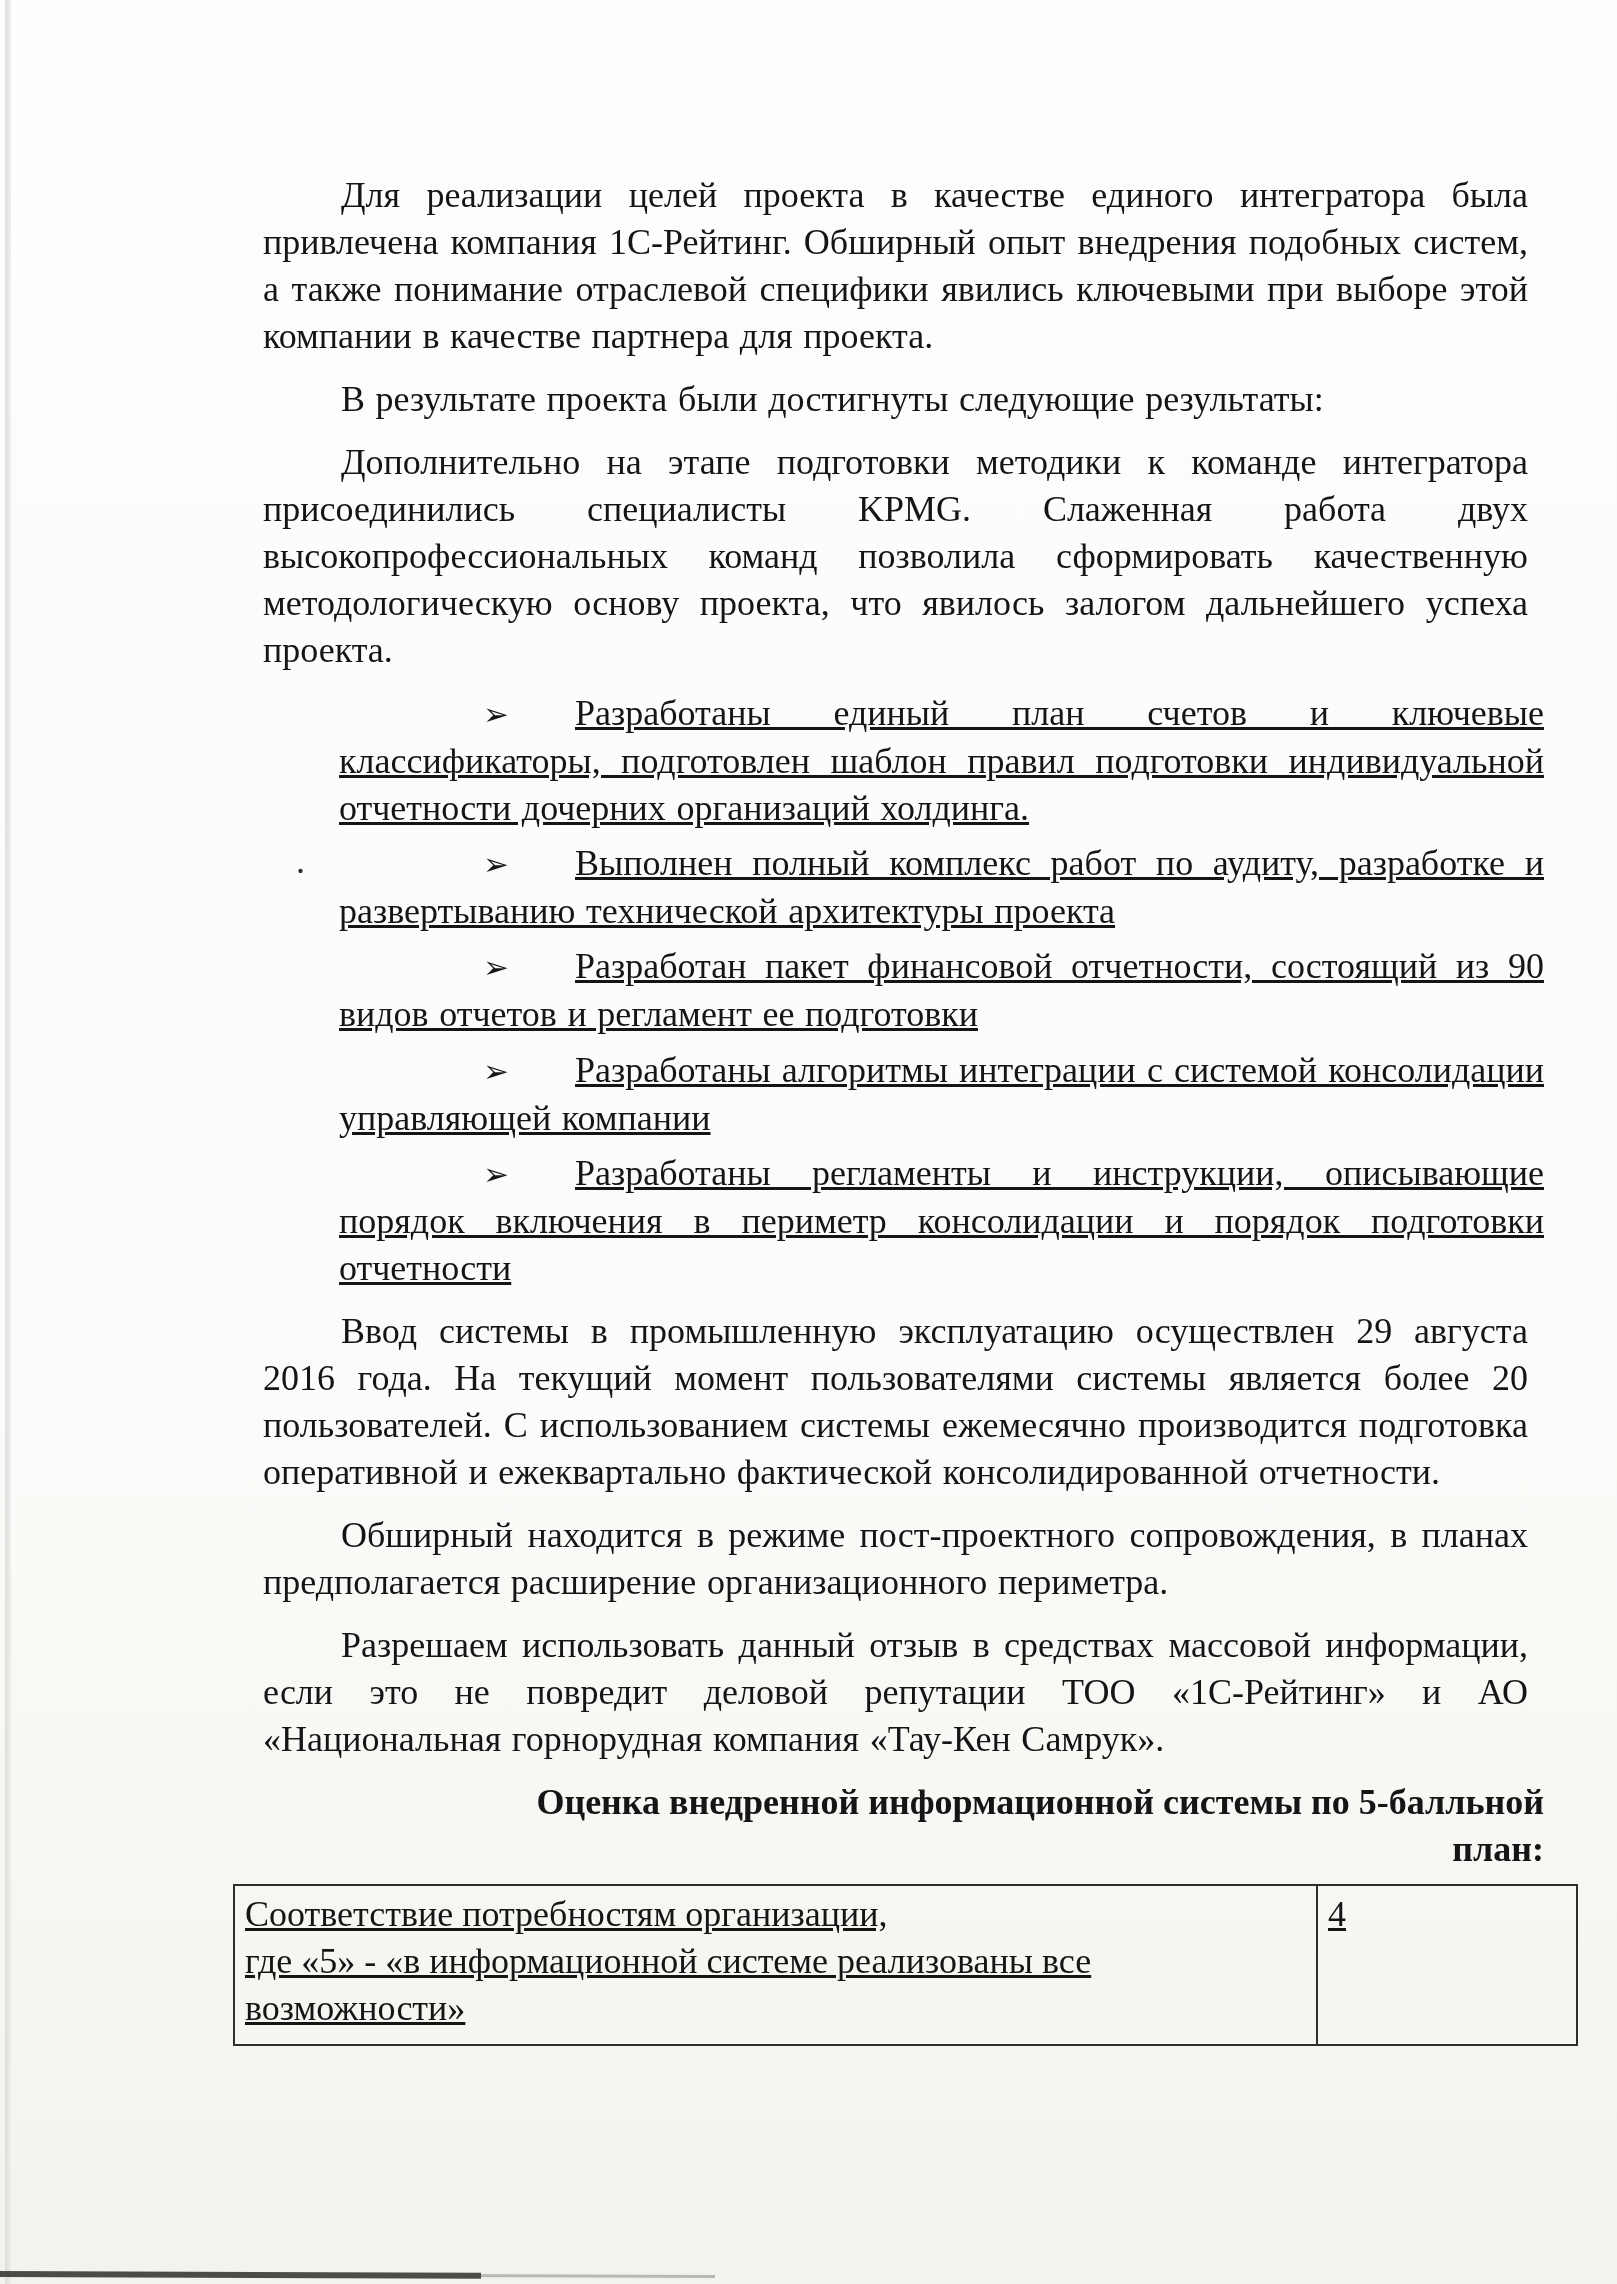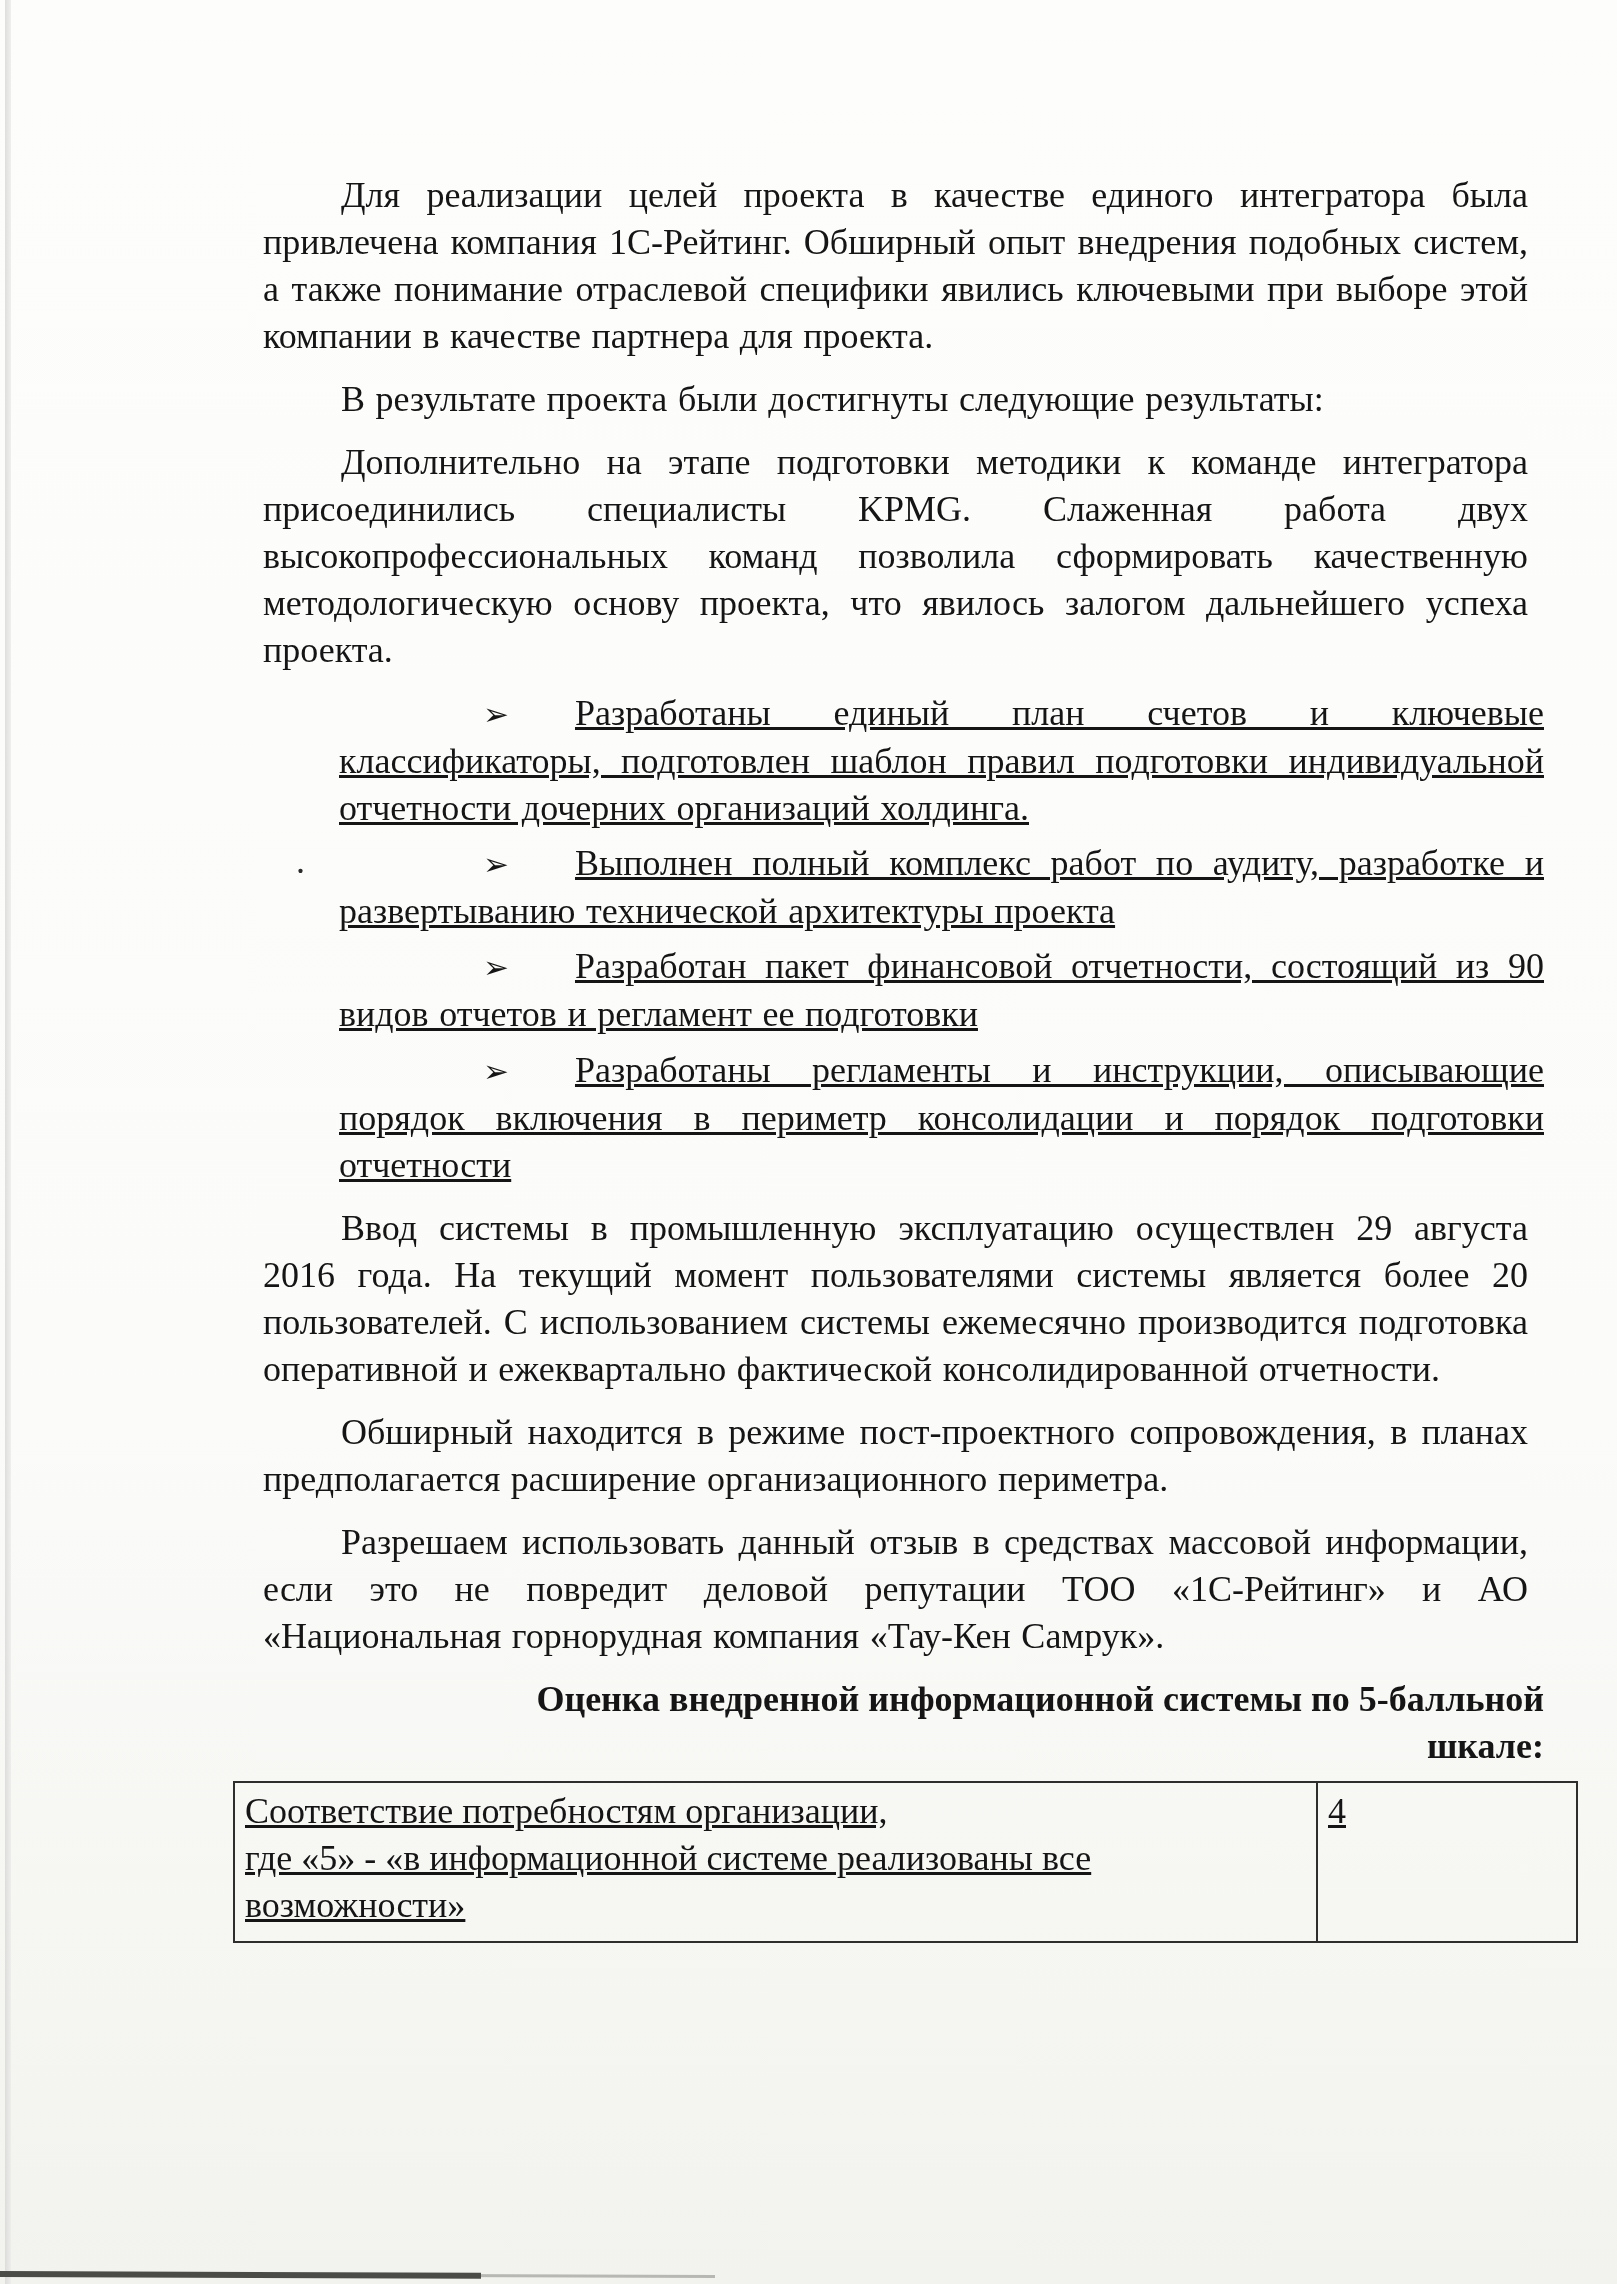--- a/index.html
+++ b/index.html
@@ -100,32 +100,35 @@
 
     <div class="bullet-item">
       <span class="marker">➢</span><span class="tab-gap"></span><span>Выполнен полный комплекс работ по аудиту, разработке и развертыванию технической архитектуры проекта</span>
     </div>
 
 
     <div class="bullet-item">
       <span class="marker">➢</span><span class="tab-gap"></span><span>Разработан пакет финансовой отчетности, состоящий из 90 видов отчетов и регламент ее подготовки</span>
     </div>
 
+    <div class="bullet-item">
+      <span class="marker">➢</span><span class="tab-gap"></span><span>Разработаны алгоритмы интеграции с системой консолидации управляющей компании</span>
+    </div>
 
     <div class="bullet-item">
       <span class="marker">➢</span><span class="tab-gap"></span><span>Разработаны регламенты и инструкции, описывающие порядок включения в периметр консолидации и порядок подготовки отчетности</span>
     </div>
 
     <p class="para">Ввод системы в промышленную эксплуатацию осуществлен 29 августа 2016 года. На текущий момент пользователями системы является более 20 пользователей. С использованием системы ежемесячно производится подготовка оперативной и ежеквартально фактической консолидированной отчетности.</p>
 
     <p class="para">Обширный находится в режиме пост-проектного сопровождения, в планах предполагается расширение организационного периметра.</p>
 
     <p class="para">Разрешаем использовать данный отзыв в средствах массовой информации, если это не повредит деловой репутации ТОО «1С-Рейтинг» и АО «Национальная горнорудная компания «Тау-Кен Самрук».</p>
 
-    <p class="rating-heading"><span>Оценка внедренной информационной системы по 5-балльной</span><br><span>шкале:</span></p>
+    <p class="rating-heading"><span>Оценка внедренной информационной системы по 5-балльной</span><br><span>план:</span></p>
 
     <table class="rating-table">
       <tbody>
         <tr>
           <td class="criterion"><span>Соответствие потребностям организации,</span><br><span>где «5» - «в информационной системе реализованы все возможности»</span></td>
           <td class="score">4</td>
         </tr>
       </tbody>
     </table>
 

